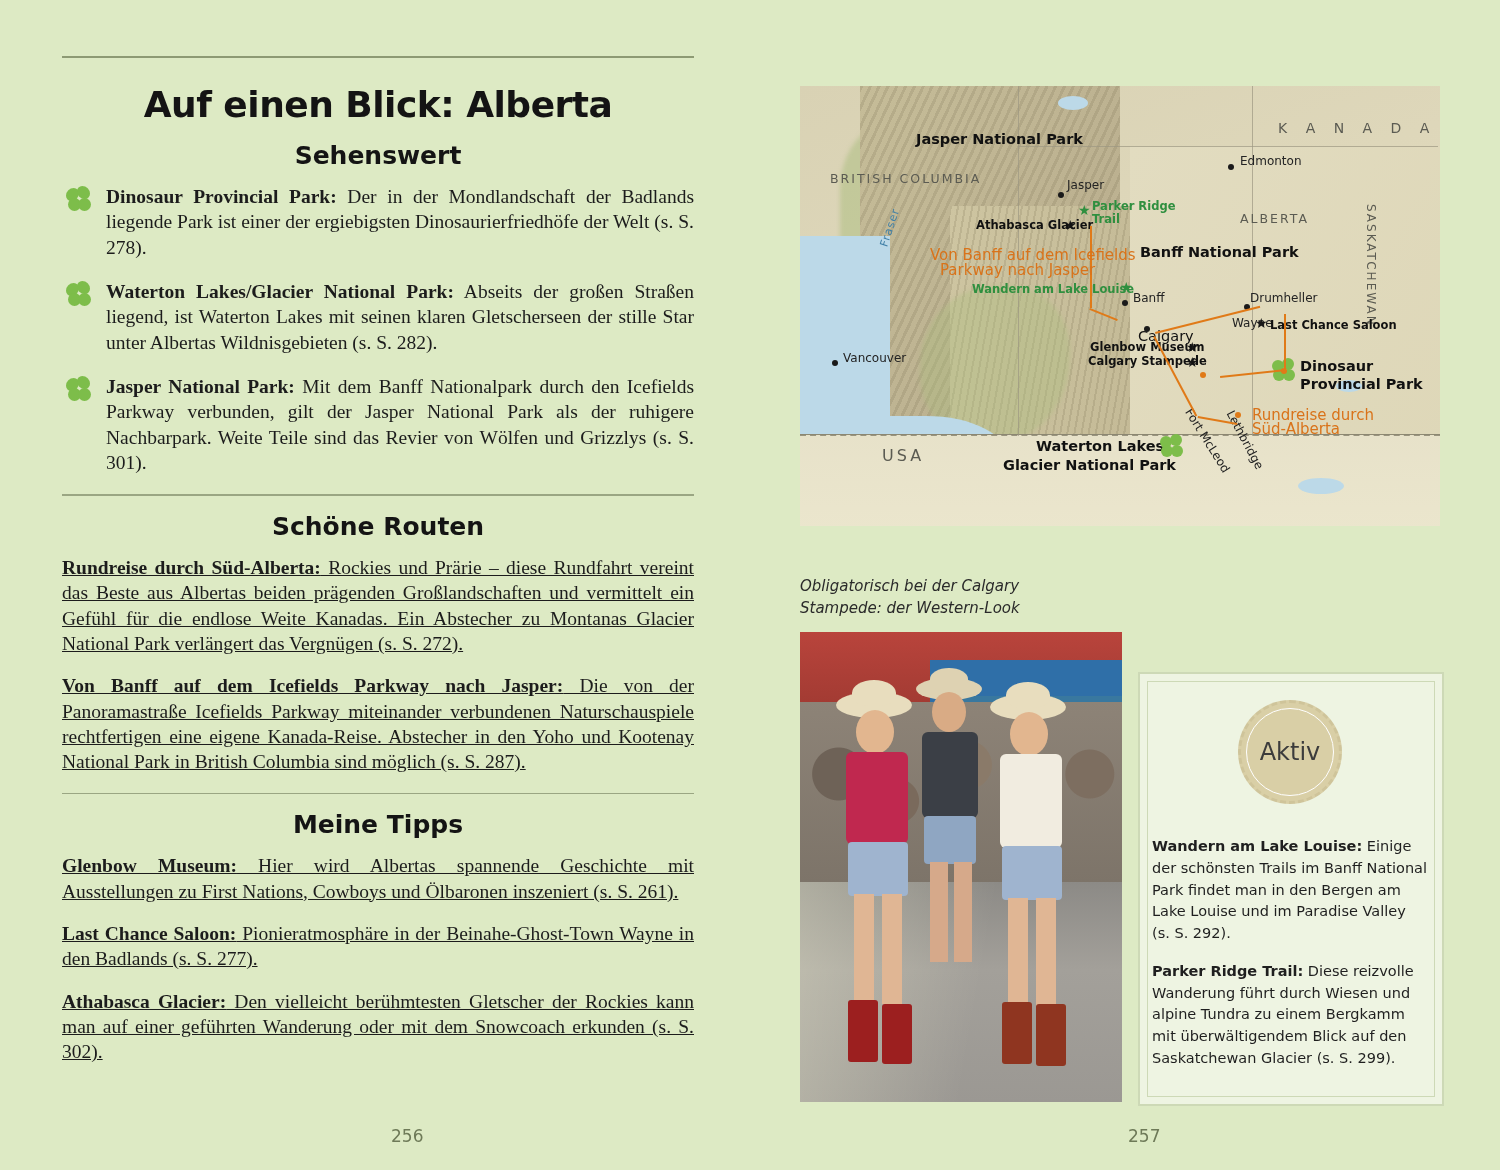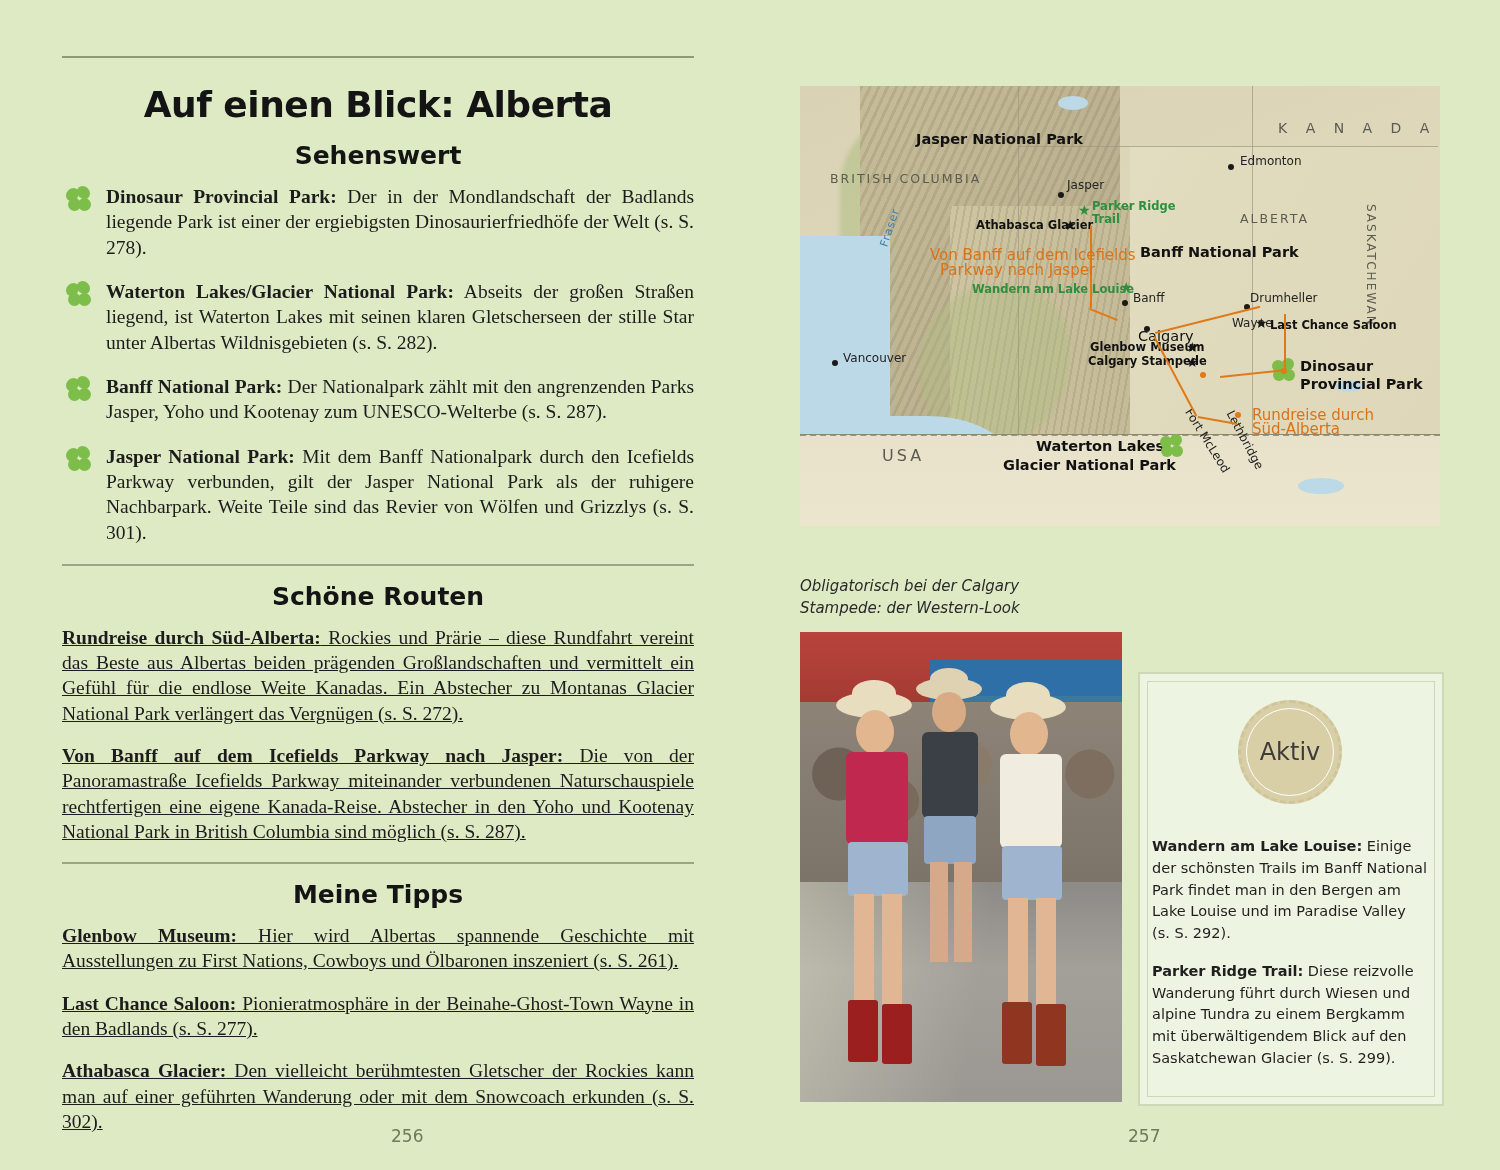--- a/index.html
+++ b/index.html
@@ -264,29 +264,20 @@
     <div class="bullet-item">
       <span class="clover">
           <span class="p1"></span>
           <span class="p2"></span>
           <span class="p3"></span>
           <span class="p4"></span>
         </span>
       <span class="lead">Waterton Lakes/Glacier National Park:</span><span> Abseits der großen Straßen liegend, ist Waterton Lakes mit seinen klaren Gletscherseen der stille Star unter Albertas Wildnisgebieten (s. S. 282).</span>
     </div>
 
-    <div class="bullet-item">
-      <span class="clover">
-          <span class="p1"></span>
-          <span class="p2"></span>
-          <span class="p3"></span>
-          <span class="p4"></span>
-        </span>
-      <span class="lead">Banff National Park:</span><span> Der Nationalpark zählt mit den angrenzenden Parks Jasper, Yoho und Kootenay zum UNESCO-Welterbe (s. S. 287).</span>
-    </div>
 
     <div class="bullet-item">
       <span class="clover">
           <span class="p1"></span>
           <span class="p2"></span>
           <span class="p3"></span>
           <span class="p4"></span>
         </span>
       <span class="lead">Jasper National Park:</span><span> Mit dem Banff Nationalpark durch den Icefields Parkway verbunden, gilt der Jasper National Park als der ruhigere Nachbarpark. Weite Teile sind das Revier von Wölfen und Grizzlys (s. S. 301).</span>
     </div>

